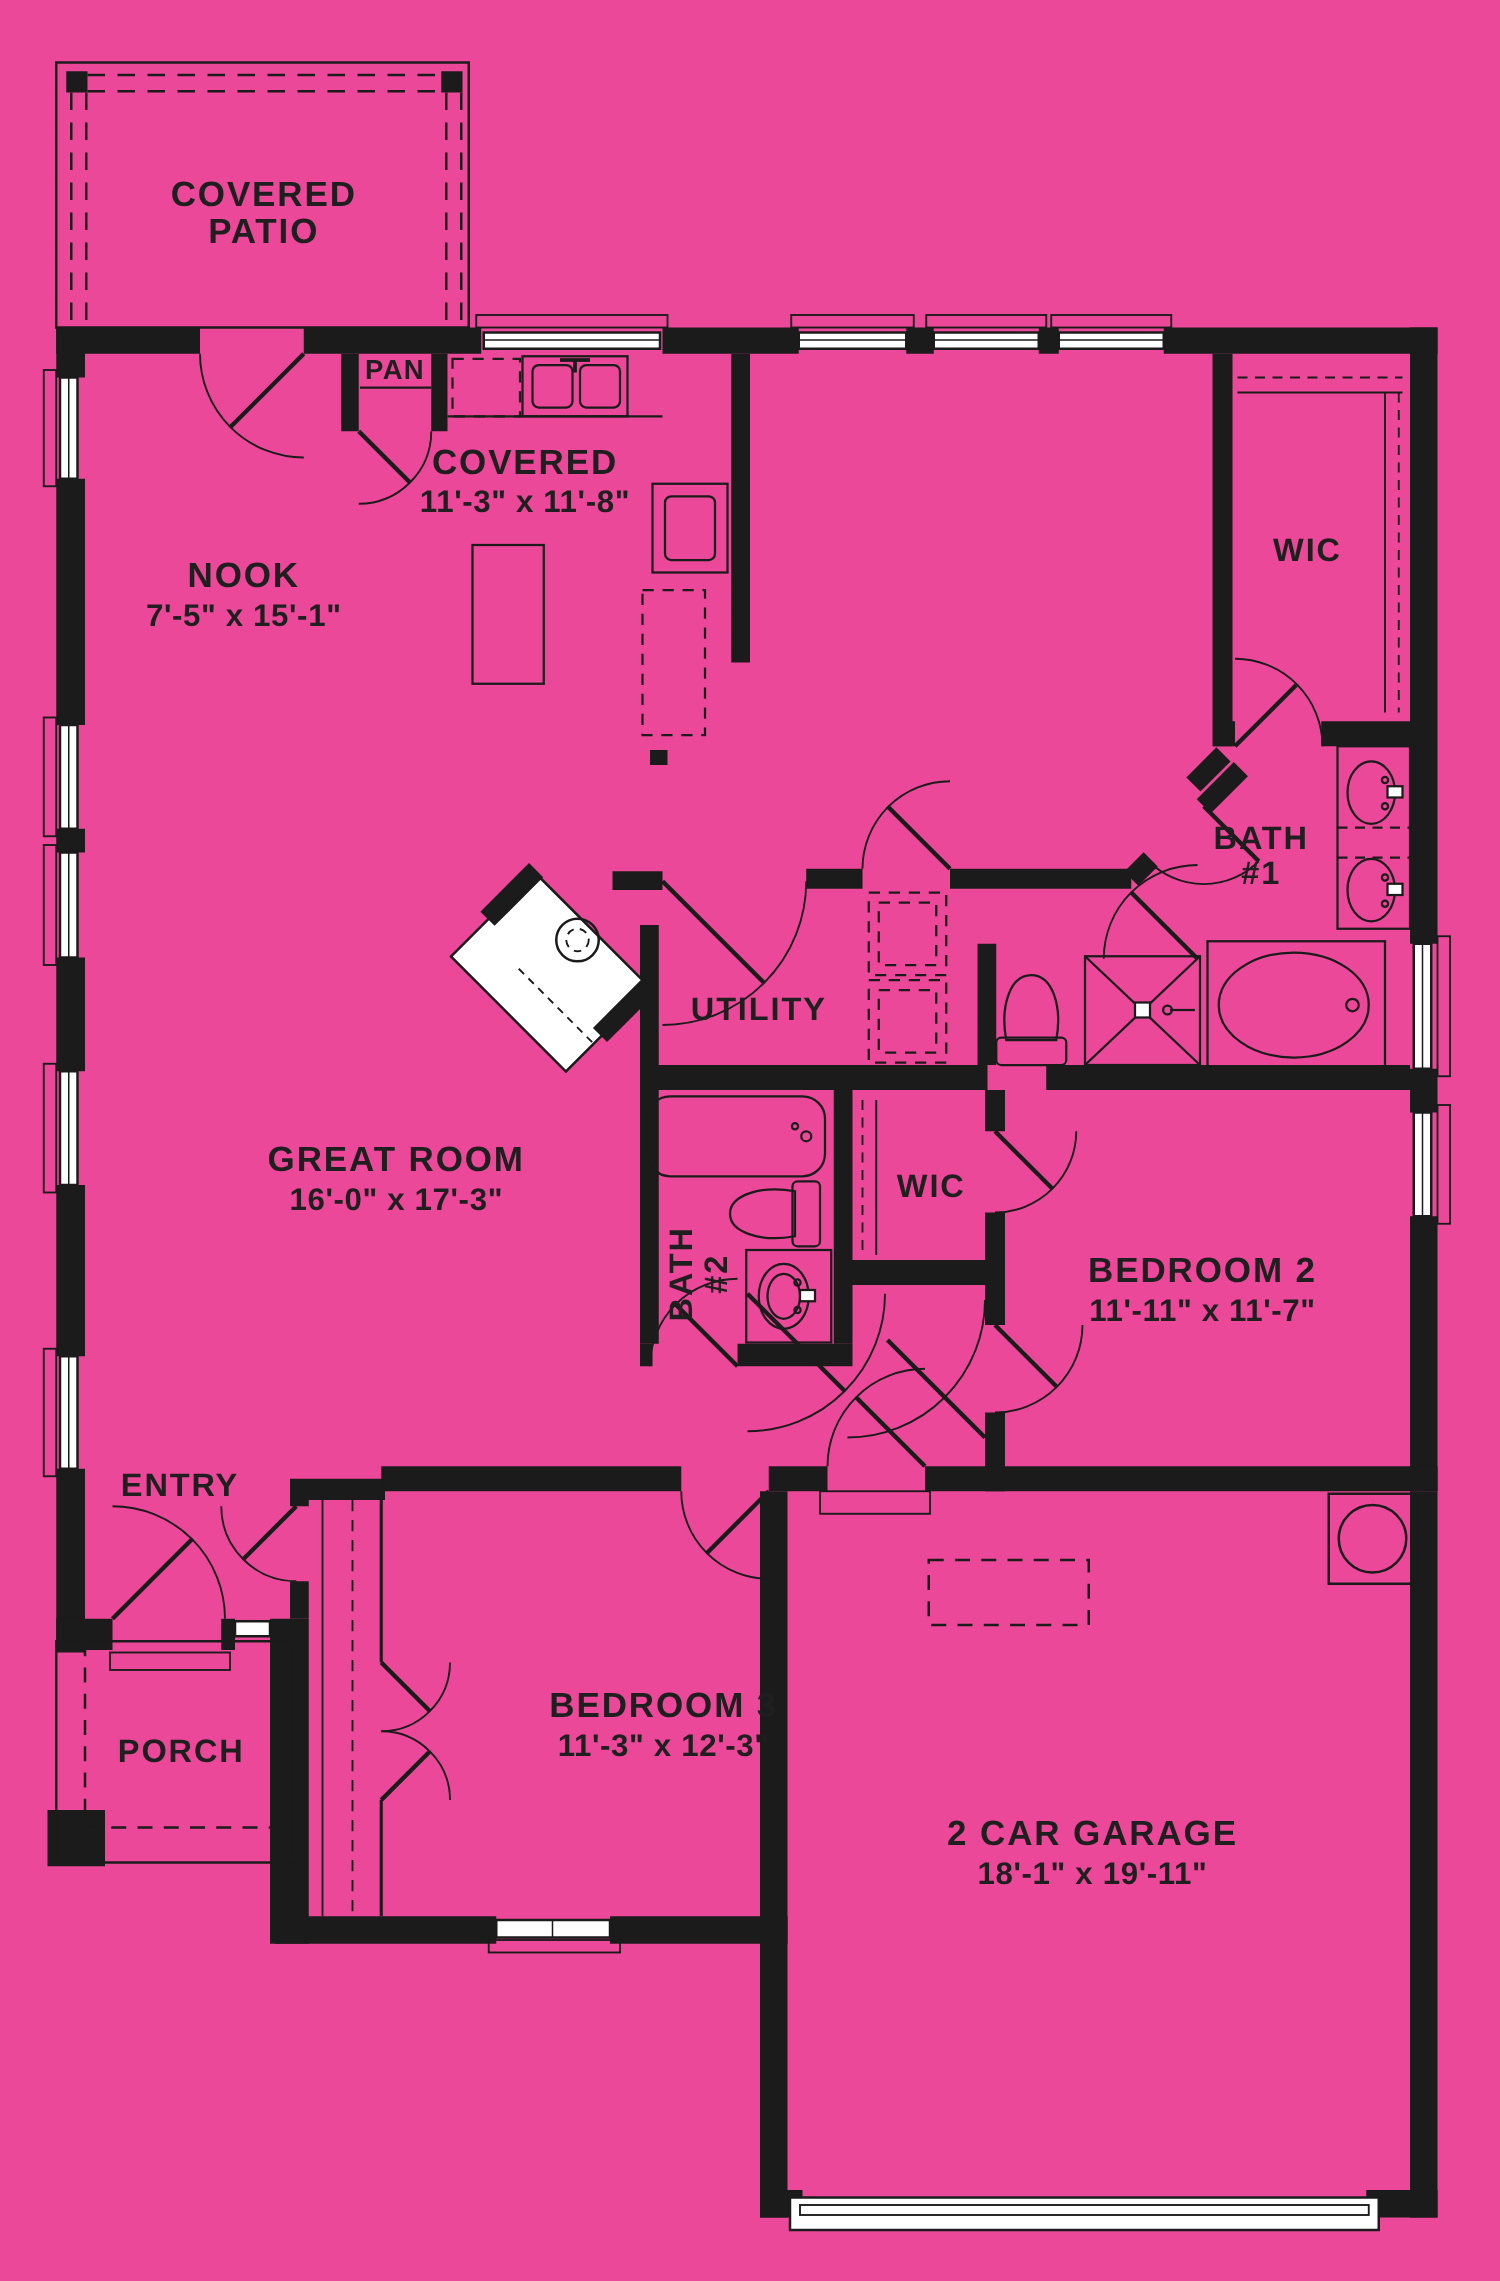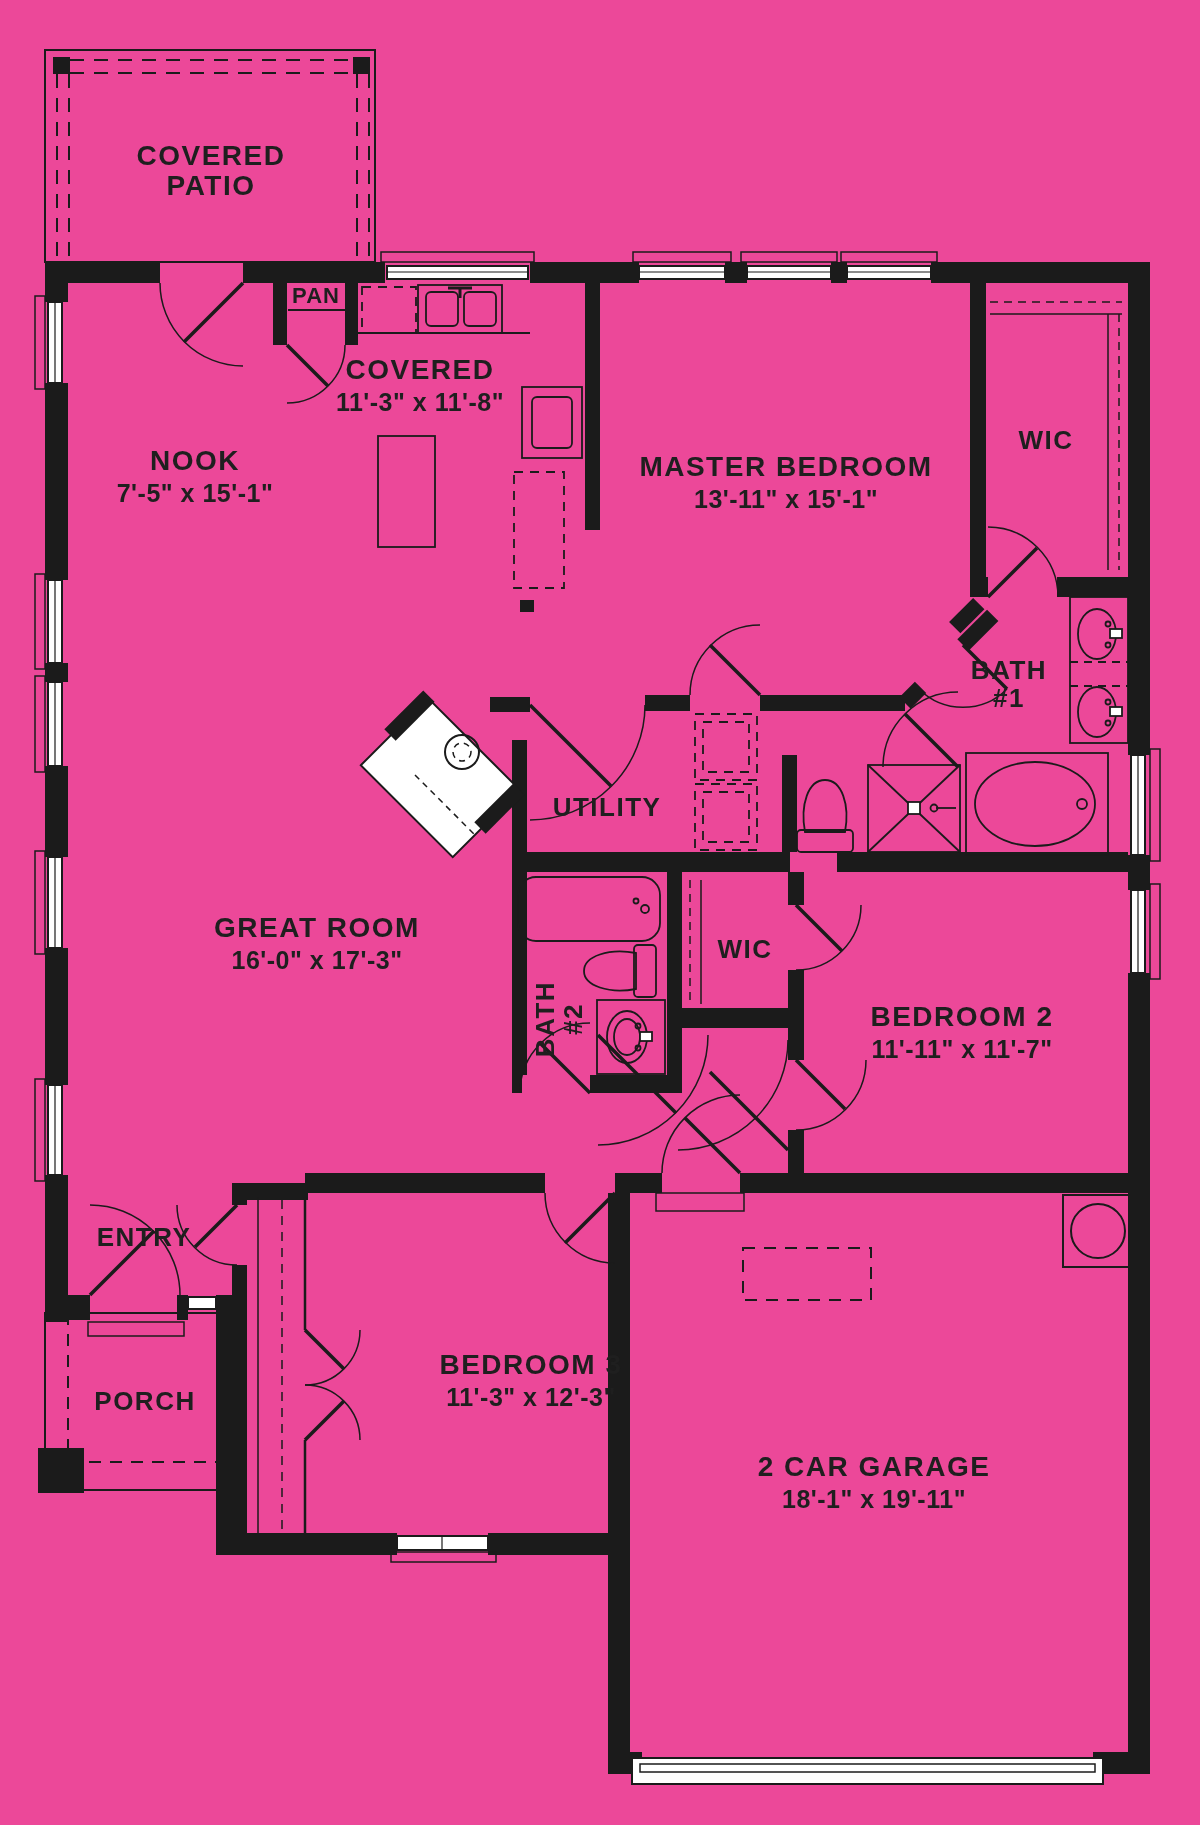--- a/index.html
+++ b/index.html
@@ -314,24 +314,20 @@
 
   </div>
   <div class="label" style="left:420px;top:386px;">
     <div class="room-name">COVERED</div>
     <div class="room-dims">11'-3" x 11'-8"</div>
   </div>
   <div class="label" style="left:195px;top:477px;">
     <div class="room-name">NOOK</div>
     <div class="room-dims">7'-5" x 15'-1"</div>
   </div>
-  <div class="label" style="left:786px;top:483px;">
-    <div class="room-name">MASTER BEDROOM</div>
-    <div class="room-dims">13'-11" x 15'-1"</div>
-  </div>
   <div class="label md" style="left:1046px;top:440px;">
     <div class="room-name">WIC</div>
 
   </div>
   <div class="label md" style="left:1009px;top:684px;">
     <div class="room-name">BATH
 #1</div>
 
   </div>
   <div class="label md" style="left:607px;top:807px;">
@@ -348,21 +344,21 @@
 
   </div>
   <div class="label md" style="left:745px;top:949px;">
     <div class="room-name">WIC</div>
 
   </div>
   <div class="label" style="left:962px;top:1033px;">
     <div class="room-name">BEDROOM 2</div>
     <div class="room-dims">11'-11" x 11'-7"</div>
   </div>
-  <div class="label md" style="left:144px;top:1237px;">
+  <div class="label md" style="left:144px;top:1188px;">
     <div class="room-name">ENTRY</div>
 
   </div>
   <div class="label md" style="left:145px;top:1401px;">
     <div class="room-name">PORCH</div>
 
   </div>
   <div class="label" style="left:487px;top:1381px;margin-left:44px;">
     <div class="room-name">BEDROOM 3</div>
     <div class="room-dims">11'-3" x 12'-3"</div>

